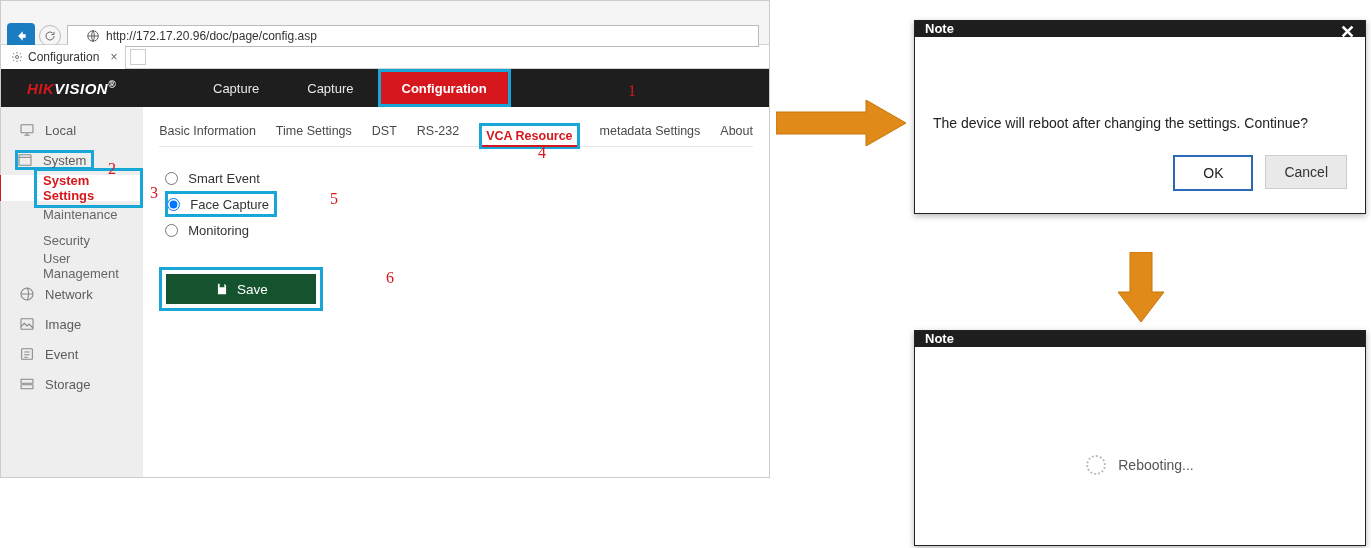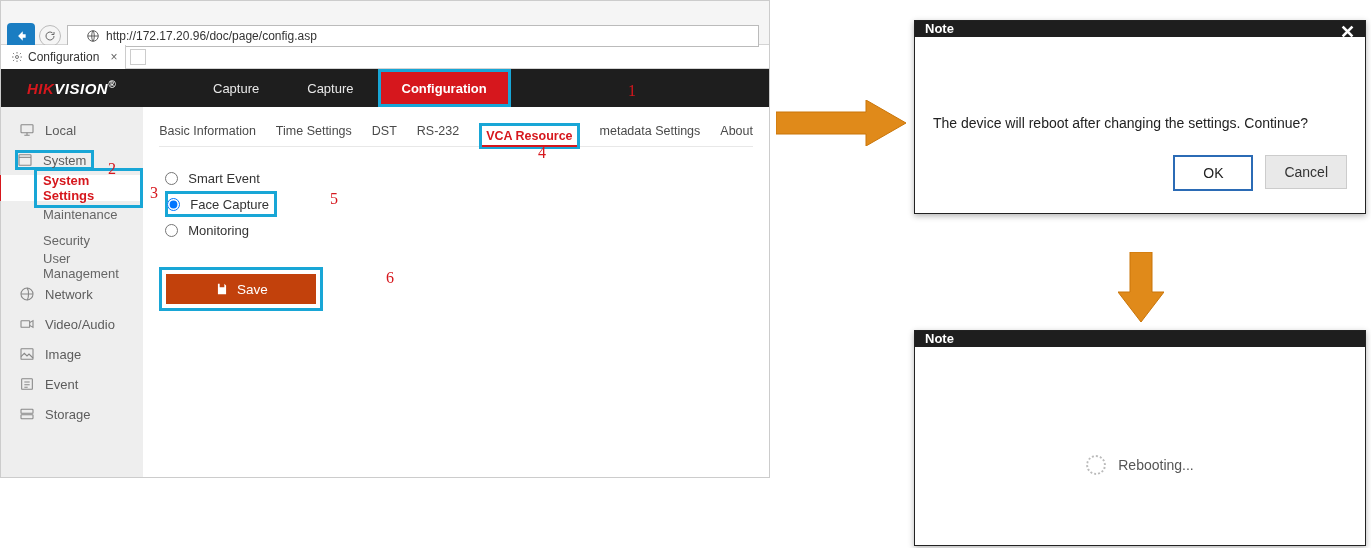--- a/index.html
+++ b/index.html
@@ -46,21 +46,21 @@
   .subtab { padding-bottom:8px; cursor:pointer; position:relative; white-space:nowrap; }
   .subtab.active { color:#d6171d; font-weight:bold; }
   .subtab.active::after { content:""; position:absolute; left:0; right:0; bottom:-1px; height:2px; background:#d6171d; }
   .subtab-hl { border:3px solid #18a6d6; padding:3px 4px; margin-bottom:-3px; }
 
   .radios { margin:18px 0 24px 6px; }
   .radio-row { display:flex; align-items:center; height:26px; font-size:13px; color:#333; }
   .radio-row input { margin-right:10px; }
 
   .save-wrap { display:inline-block; border:3px solid #18a6d6; padding:4px; }
-  .save-btn { width:150px; height:30px; background:#c2410c; color:#fff; display:flex; align-items:center; justify-content:center; font-size:13.5px; cursor:pointer; border:none; }
+  .save-btn { width:150px; height:30px; background:#14532d; color:#fff; display:flex; align-items:center; justify-content:center; font-size:13.5px; cursor:pointer; border:none; }
   .save-btn svg { width:14px; height:14px; margin-right:8px; fill:#fff; }
 
   .anno { position:absolute; color:#d6171d; font-size:16px; font-family: serif; }
 
   
   .big-arrow { position:absolute; }
 
   
   .dialog { position:absolute; width:452px; border:1px solid #222; background:#fff; box-shadow:0 2px 6px rgba(0,0,0,.3); }
   .dlg-head { height:16px; background:#1e1e1e; color:#fff; display:flex; align-items:flex-start; justify-content:space-between; padding:0 10px; font-size:13px; font-weight:bold; }
@@ -160,27 +160,20 @@
           <div class="side-sub">
               <span>User Management</span>
             </div>
 
           <div class="side-item">
             <svg viewBox="0 0 24 24">
                 <circle cx="12" cy="12" r="9"></circle>
                 <path d="M3 12h18M12 3c3 3 3 15 0 18"></path>
               </svg>
             <span>Network</span>
-          </div>
-          <div class="side-item">
-            <svg viewBox="0 0 24 24">
-                <rect x="3" y="7" width="13" height="10" rx="1"></rect>
-                <path d="M16 10l5-3v10l-5-3"></path>
-              </svg>
-            <span>Video/Audio</span>
           </div>
           <div class="side-item">
             <svg viewBox="0 0 24 24">
                 <rect x="3" y="4" width="18" height="16" rx="1"></rect>
                 <path d="M3 16l5-5 4 4 3-3 6 6"></path>
               </svg>
             <span>Image</span>
           </div>
           <div class="side-item">
             <svg viewBox="0 0 24 24">

